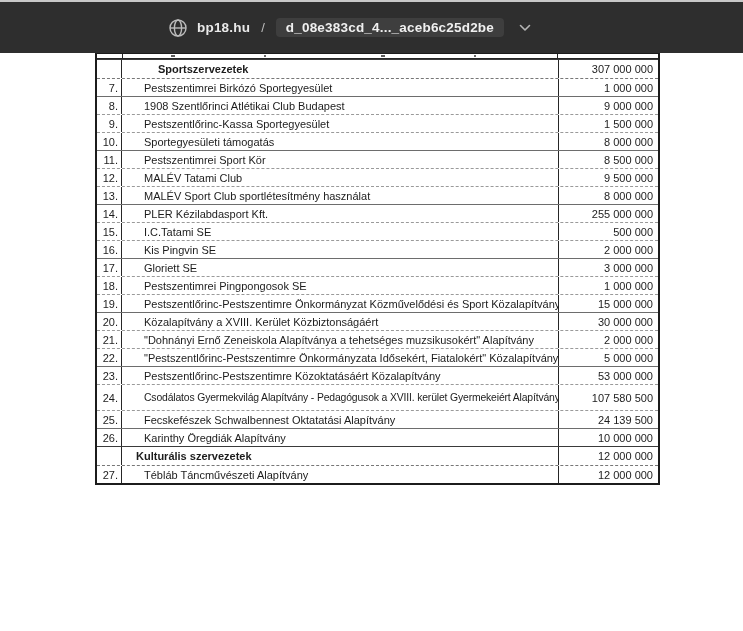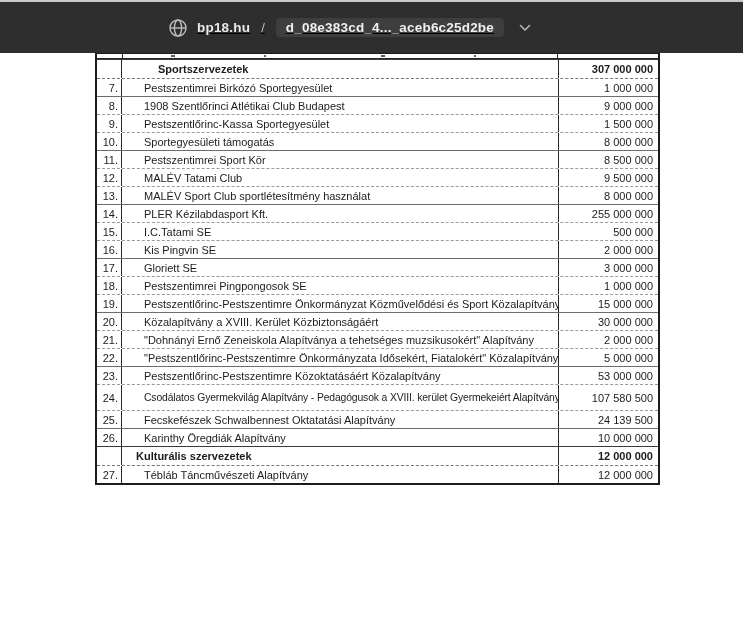--- a/index.html
+++ b/index.html
@@ -11,21 +11,20 @@
     position: relative;
   }
   .top-edge-line { height: 2px; background: #c8c8c8; }
   .navbar {
     height: 51px;
     background: #2e2e2e;
     display: flex;
     align-items: center;
     padding-left: 168px;
     box-sizing: border-box;
-    text-decoration: underline;
   }
   .nav-content { display: flex; align-items: center; gap: 9px; }
   .globe-wrap { display: flex; align-items: center; }
   .site-label {
     color: #e9e9e9; font-size: 13.5px; font-weight: bold; letter-spacing: 0.2px;
   }
   .crumb-sep { color: #bdbdbd; font-size: 13px; margin: 0 2px; }
   .doc-chip {
     background: #3e3e3e;
     border-radius: 4px;
@@ -71,21 +70,21 @@
     padding-left: 22px;
     white-space: nowrap; overflow: hidden;
   }
   .c-amt {
     width: 100px; flex: 0 0 100px;
     border-left: 1.5px solid #262626;
     display: flex; align-items: center; justify-content: flex-end;
     padding-right: 5px; box-sizing: border-box;
   }
   .section .c-name { padding-left: 14px; font-weight: bold; }
-  .section .c-amt { font-weight: bold; }
+  .section .c-amt { font-weight: normal; }
   .tall .c-name { font-size: 10.4px; letter-spacing: -0.15px; }
 
   .sliver {
     display: flex; height: 4px;
     border-bottom: 1.5px solid #262626;
     align-items: stretch;
   }
   .sliver .s-num { width: 25px; flex: 0 0 25px; border-right: 1.5px solid #262626; }
   .sliver .s-name { flex: 1 1 auto; position: relative; overflow: hidden; }
   .sliver .s-amt { width: 100px; flex: 0 0 100px; border-left: 1.5px solid #262626; }

